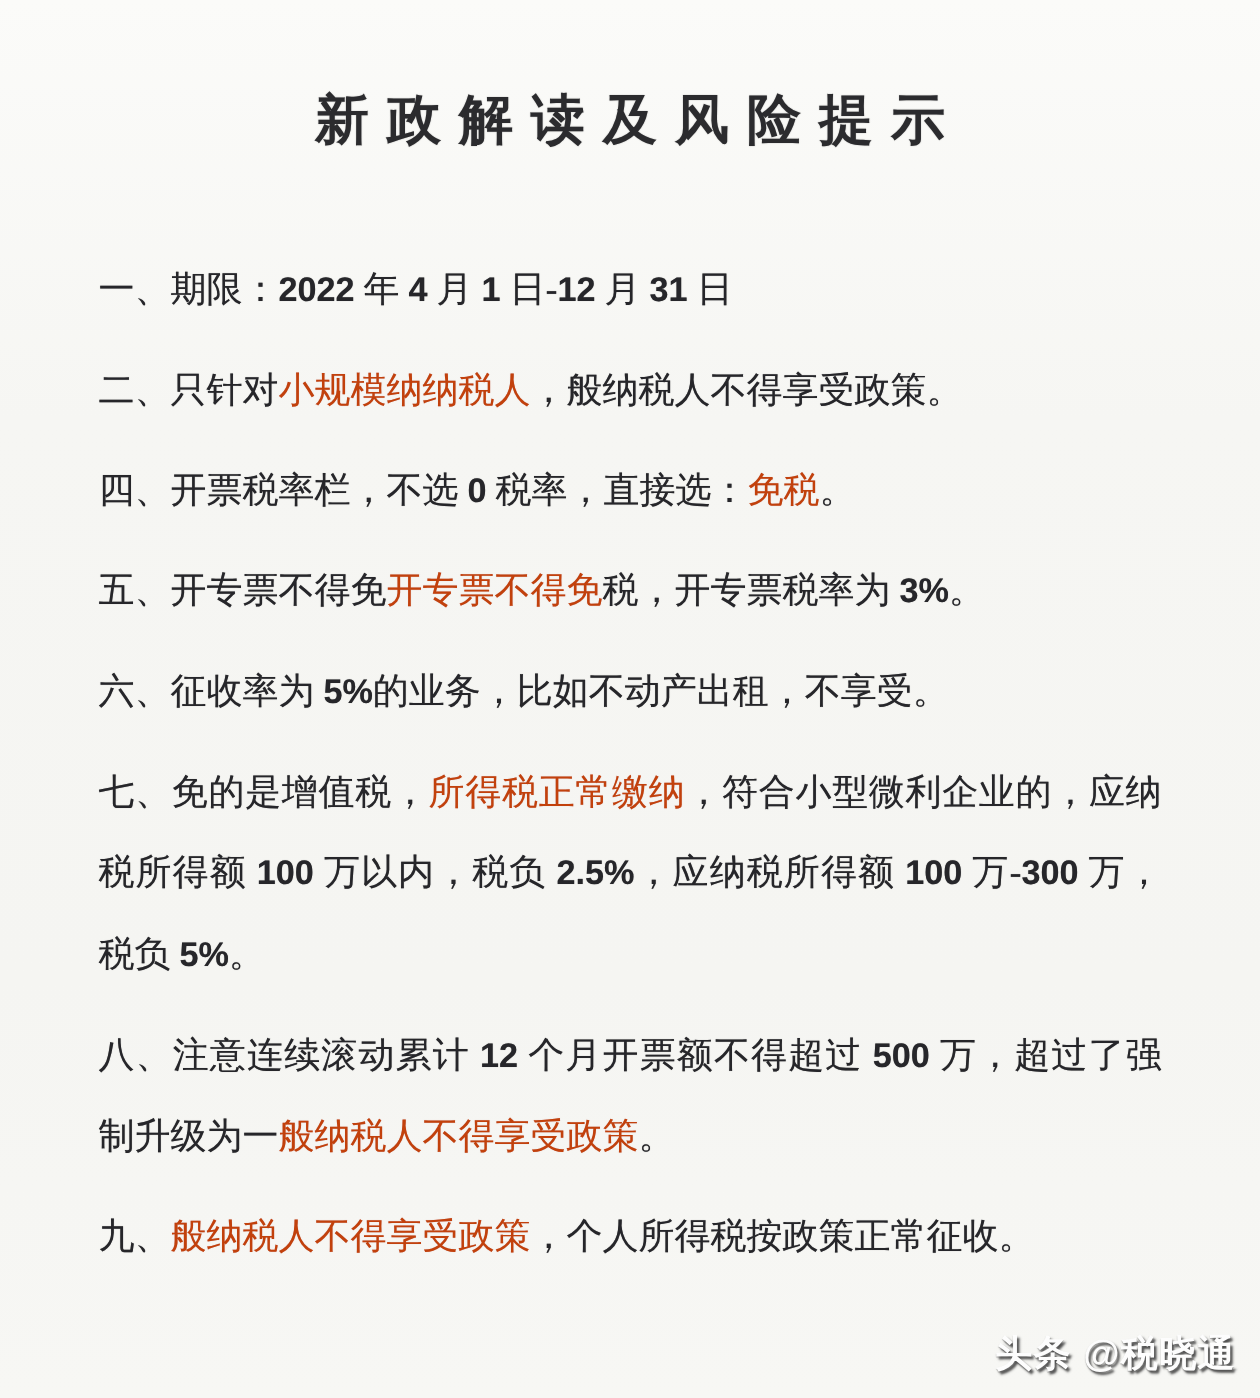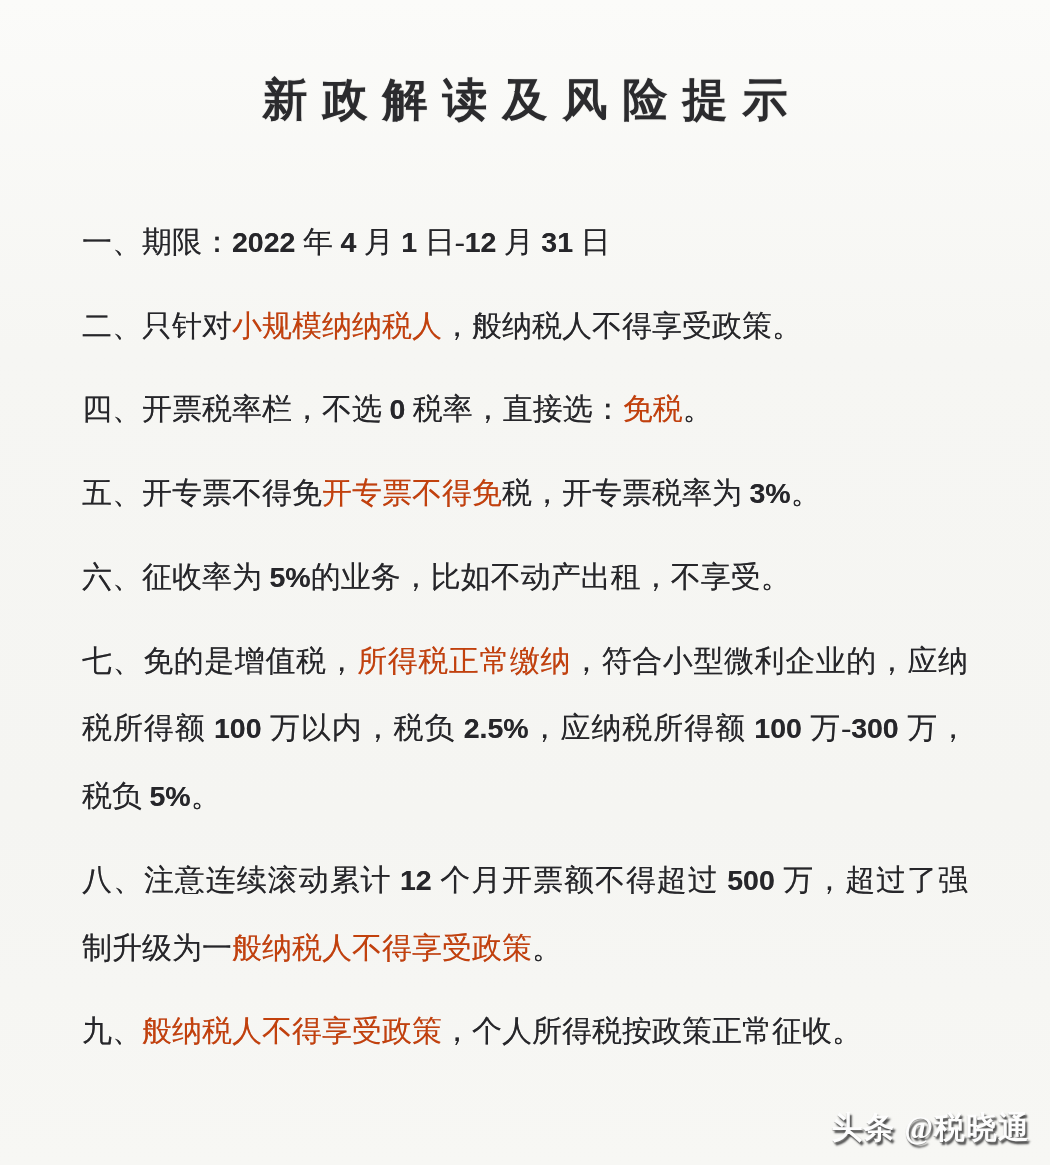--- a/index.html
+++ b/index.html
@@ -36,21 +36,21 @@
   .doc-body p{margin:16px;}
   .hl{color:#c2410c;text-shadow:0 0 0.6px rgba(181,105,114,.55);}
   .num{
     font-family:"Liberation Sans","DejaVu Sans",sans-serif;
     font-weight:700;
     font-size:0.95em;
   }
   .watermark{
     position:absolute;
     right:20px;bottom:16px;
-    font-family:Liberation Serif, serif;
+    font-family:Liberation Sans, sans-serif;
     font-size:31px;
     font-weight:700;
     letter-spacing:1px;
     color:#fdfdfd;
     text-shadow:2px 3px 2px rgba(70,70,70,.95),0 1px 1px rgba(0,0,0,.35);
   }
 </style>
 </head>
 <body>
 

